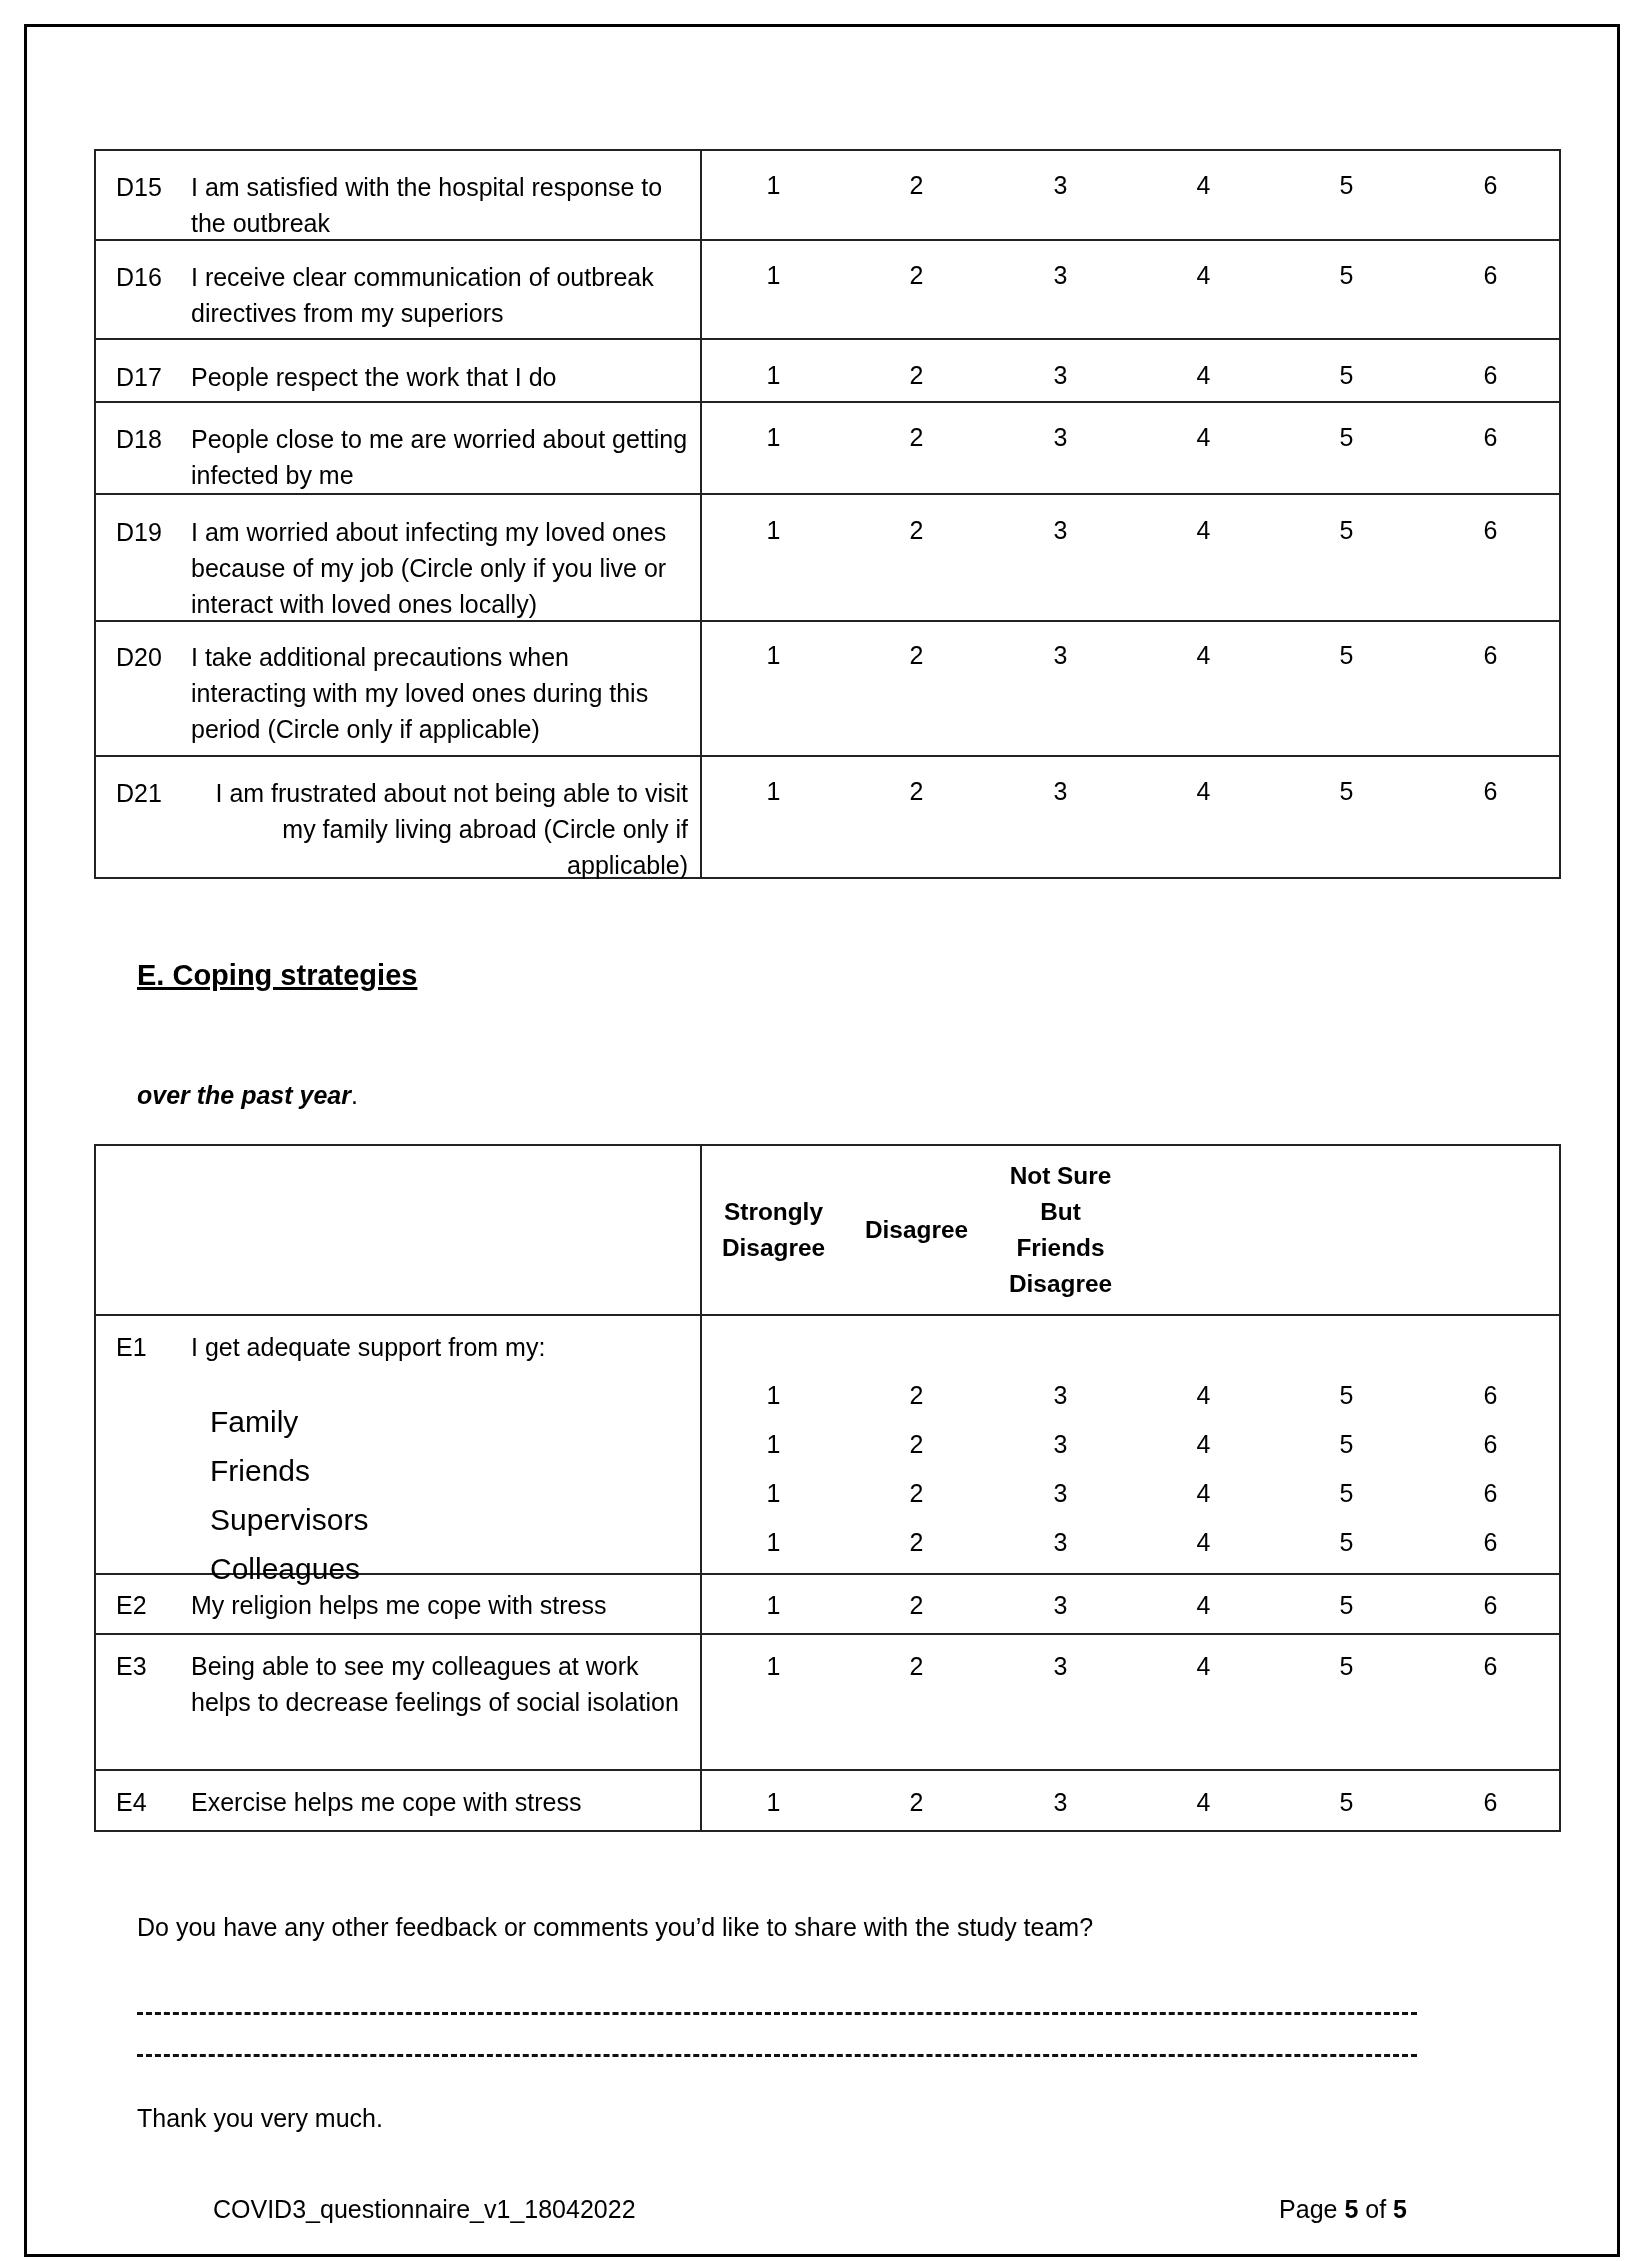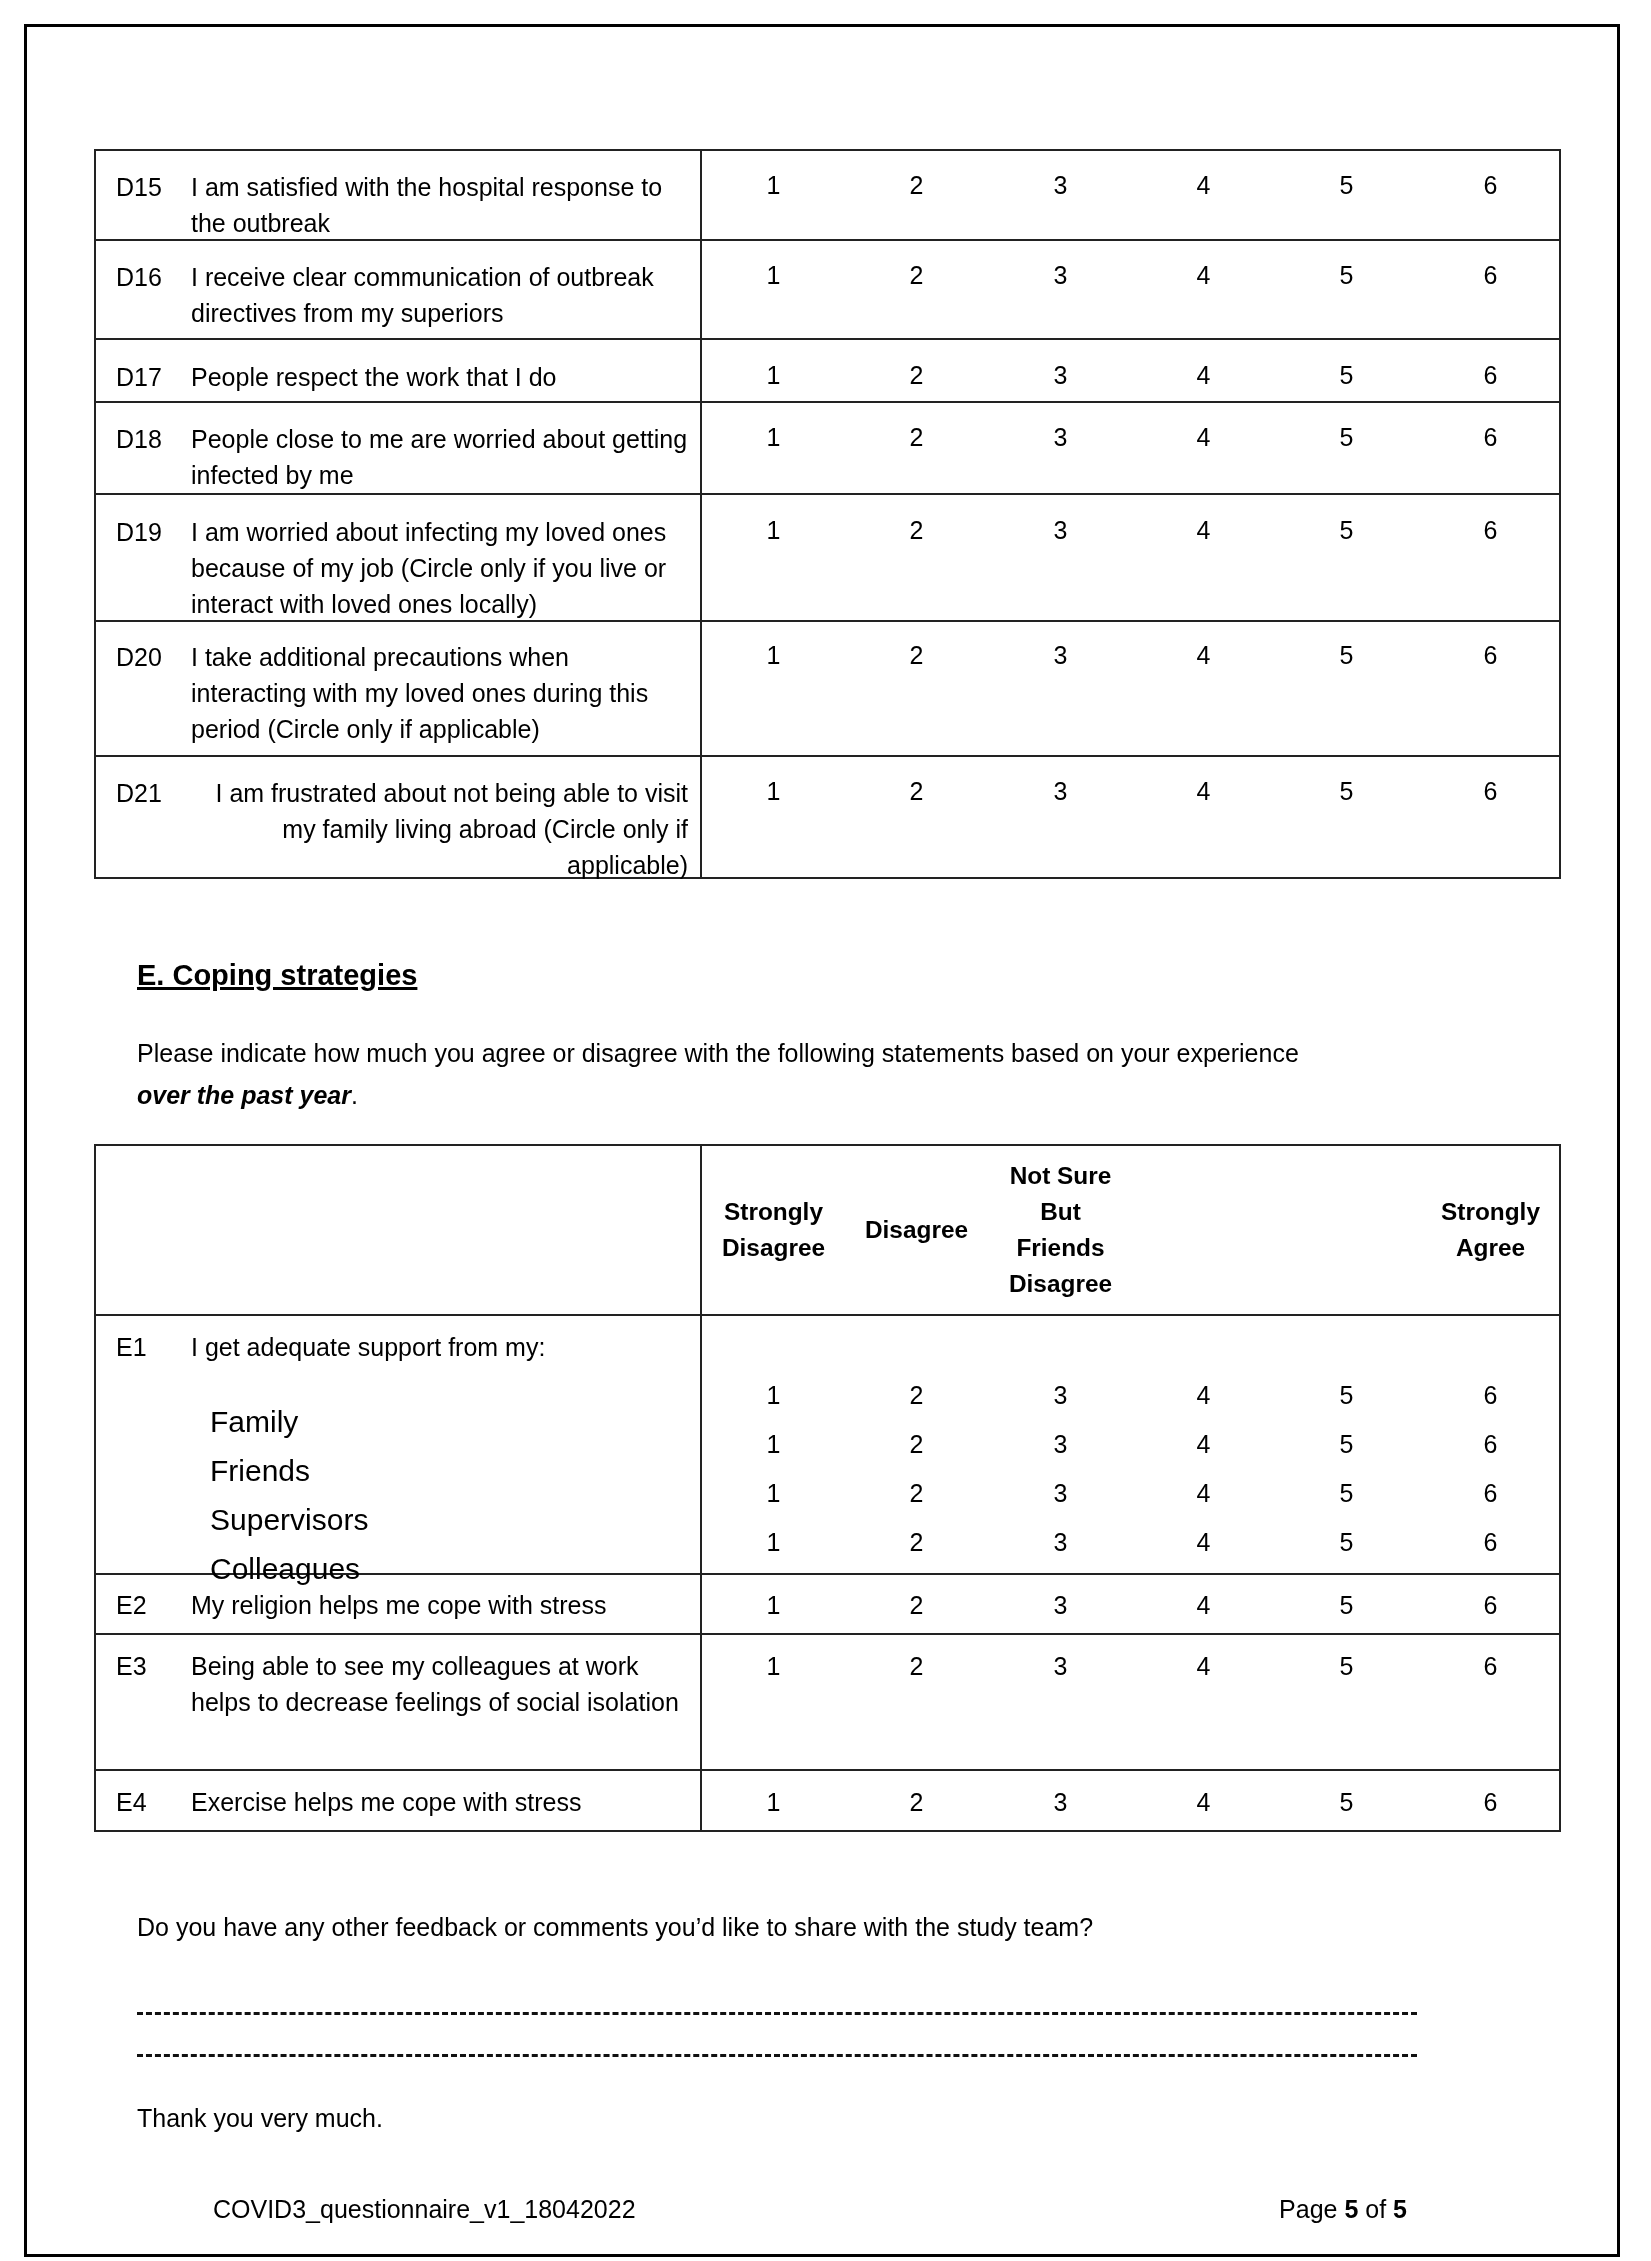--- a/index.html
+++ b/index.html
@@ -98,37 +98,34 @@
       <div class="num" style="left: 893px; top: 16.3px;">3</div>
       <div class="num" style="left: 1036px; top: 16.3px;">4</div>
       <div class="num" style="left: 1179px; top: 16.3px;">5</div>
       <div class="num" style="left: 1323px; top: 16.3px;">6</div>
     </div>
     <div class="divider"></div>
   </div>
 
 <div class="heading">E.  Coping strategies</div>
 <div class="para" style="top:1032px;width:1357px;">
-  <span>Please indicate how much you agree or disagree with the following statements based on your experience</span><br>
+  <br>
   <em>over the past year</em><span>.</span>
 </div>
 
 <div class="tbl" id="tblE" style="top:1144px;height:688px;">
     <div class="row" style="top: 0px; height: 170px;">
       <div class="hdr" style="left: 606px;">
         <span style="display: block; width: 113px;">Strongly Disagree</span>
       </div>
       <div class="hdr" style="left: 749px;">
         <span style="display: block; width: 113px;">Disagree</span>
       </div>
       <div class="hdr" style="left: 893px;">
         <span style="display: block; width: 113px;">Not Sure But Friends Disagree</span>
-      </div>
-      <div class="hdr" style="left: 1323px;">
-        <span style="display: block; width: 113px;">Strongly Agree</span>
       </div>
     </div>
     <div class="row" style="top: 170px; height: 259px;">
       <div class="code" style="top: 12.7px;">E1</div>
       <div class="stmt" style="top: 12.7px;">I get adequate support from my:</div>
       <div class="sub" style="top: 61px;">Family</div>
       <div class="num" style="left: 606px; top: 61px;">1</div>
       <div class="num" style="left: 749px; top: 61px;">2</div>
       <div class="num" style="left: 893px; top: 61px;">3</div>
       <div class="num" style="left: 1036px; top: 61px;">4</div>

